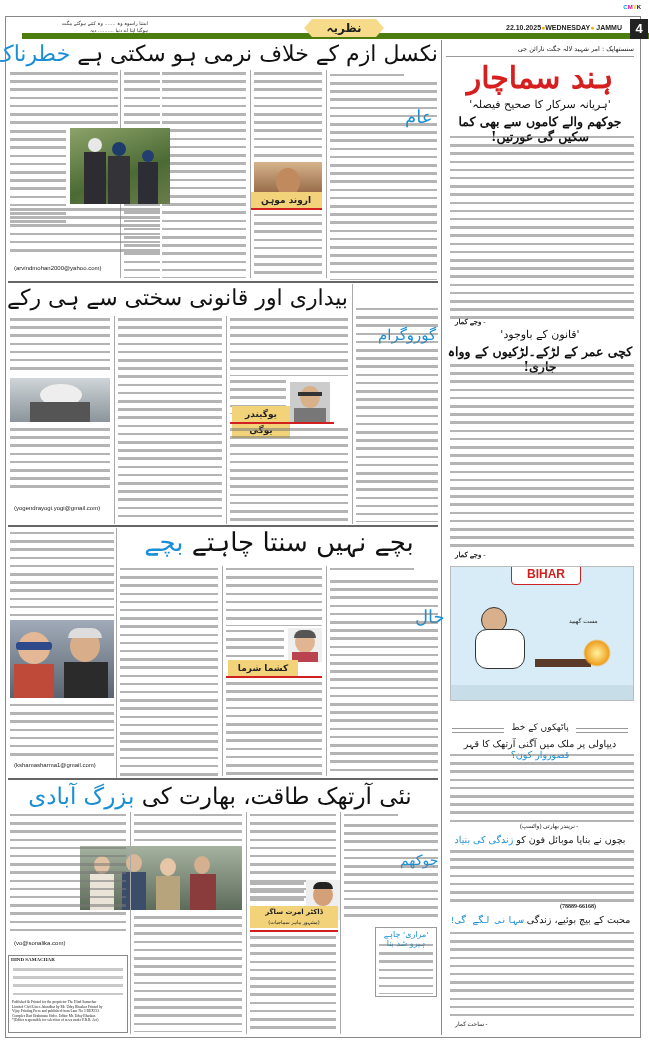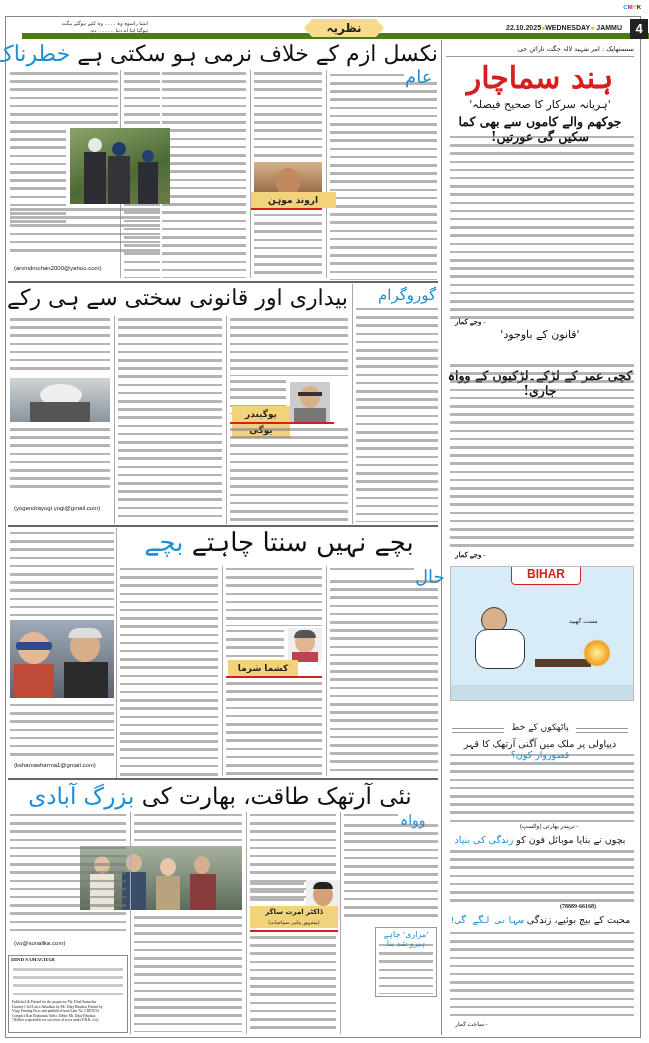--- a/index.html
+++ b/index.html
@@ -24,21 +24,21 @@
   
   .headline { position: absolute; direction: rtl; text-align: center; font-size: 22px; line-height: 28px; color: #111; white-space: nowrap; font-family: "DejaVu Serif", serif; }
   .headline .blue { color: #1a8fd6; }
   .subhead { direction: rtl; text-align: center; font-family: "DejaVu Serif", serif; color: #111; }
   .lines { position: absolute; overflow: hidden;
     background: repeating-linear-gradient(to bottom, transparent 0 2px, #777 2px 4.5px, transparent 4.5px 8.2px); opacity: .55; }
   .email { position: absolute; font-size: 6px; font-family: "Liberation Sans", sans-serif; color: #222; }
   .photo { position: absolute; overflow: hidden; }
   .byline { position: absolute; background: #f3d37a; text-align: center; direction: rtl; font-size: 9px; font-weight: bold; color: #222; line-height: 16px; }
   .redbar { position: absolute; height: 2px; background: #d21f1f; }
-  .blue-kicker { position: absolute; color: #1a8fd6; font-size: 18px; font-family: "DejaVu Serif", serif; direction: rtl; }
+  .blue-kicker { position: absolute; color: #1a8fd6; font-size: 18px; font-family: "DejaVu Serif", serif; direction: rtl; margin-top: 40px; }
   
   .rc-top { position: absolute; left: 446px; top: 45px; width: 188px; font-size: 6.5px; direction: rtl; text-align: right; color: #222; border-bottom: 1px solid #999; padding-bottom: 3px; }
   .masthead { position: absolute; left: 446px; top: 60px; width: 188px; text-align: center; color: #d62020; font-size: 30px; font-weight: bold; font-family: "DejaVu Serif", serif; direction: rtl; line-height: 36px; }
   .signoff { position: absolute; font-size: 7px; font-weight: bold; direction: rtl; color: #222; font-family: Liberation Serif, serif; }
   .cartoon { position: absolute; left: 450px; top: 566px; width: 184px; height: 135px; background: #d7ecf6; overflow: hidden; border: 1px solid #bbb; }
   .letters-title { position: absolute; left: 446px; top: 722px; width: 188px; text-align: center; font-size: 9px; direction: rtl; color: #222; }
   .letters-title::before, .letters-title::after { content: ""; position: absolute; top: 6px; width: 52px; height: 3px; border-top: 1px solid #999; border-bottom: 1px solid #999; }
   .letters-title::before { left: 6px; } .letters-title::after { right: 6px; }
   .imprint { position: absolute; left: 8px; top: 955px; width: 120px; height: 78px; border: 1px solid #888; padding: 2px; font-size: 3.6px; line-height: 4.6px; font-family: "Liberation Serif", serif; color: #222; }
   .imprint .brand { font-weight: bold; font-size: 5px; }
@@ -70,21 +70,21 @@
 </div>
 <div class="blue-kicker" style="left:405px;top:66px;">عام</div>
 <div class="lines" style="left:330px;top:72px;width:74px;height:8px;"></div>
 <div class="lines" style="left:330px;top:80px;width:107px;height:200px;"></div>
 <div class="vline" style="left:326px;top:70px;height:208px;"></div>
 <div class="lines" style="left:254px;top:70px;width:68px;height:95px;"></div>
 <div class="photo" style="left:254px;top:162px;width:68px;height:45px;background:linear-gradient(#d6b38a,#7b4a2c);">
   <div style="position:absolute;left:22px;top:6px;width:24px;height:28px;border-radius:50%;background:#c08a5e;"></div>
   <div style="position:absolute;left:12px;top:30px;width:44px;height:20px;background:#3a3a3a;border-radius:10px 10px 0 0;"></div>
 </div>
-<div class="byline" style="left:250px;top:192px;width:86px;text-align:center;">اروند موہن</div>
+<div class="byline" style="left:250px;top:192px;width:72px;text-align:center;">اروند موہن</div>
 <div class="redbar" style="left:250px;top:208px;width:72px;"></div>
 <div class="lines" style="left:254px;top:212px;width:68px;height:66px;"></div>
 <div class="vline" style="left:250px;top:70px;height:208px;"></div>
 <div class="lines" style="left:162px;top:70px;width:84px;height:208px;"></div>
 <div class="vline" style="left:120px;top:70px;height:208px;"></div>
 <div class="lines" style="left:124px;top:70px;width:36px;height:208px;"></div>
 <div class="lines" style="left:10px;top:70px;width:108px;height:56px;"></div>
 <div class="photo" style="left:70px;top:128px;width:100px;height:76px;background:linear-gradient(160deg,#8ca36a,#4c6a34 60%,#6a7d4c);">
   <div style="position:absolute;left:18px;top:10px;width:14px;height:14px;border-radius:50%;background:#e8e8e8;"></div>
   <div style="position:absolute;left:14px;top:24px;width:22px;height:52px;background:#2c2c32;"></div>
@@ -155,21 +155,21 @@
   <div style="position:absolute;left:58px;top:8px;width:34px;height:10px;background:#ddd;border-radius:12px 12px 0 0;"></div>
   <div style="position:absolute;left:54px;top:42px;width:44px;height:36px;background:#2b2b2b;"></div>
 </div>
 <div class="lines" style="left:10px;top:702px;width:104px;height:56px;"></div>
 <div class="email" style="left:14px;top:762px;">(kshamasharma1@gmail.com)</div>
 <div class="hline thick" style="left:8px;top:778px;width:430px;"></div>
 
 <div class="headline" style="left:10px;top:782px;width:420px;font-size:23px;">
   <span>نئی آرتھک طاقت، بھارت کی</span> <span class="blue">بزرگ آبادی</span>
 </div>
-<div class="blue-kicker" style="left:400px;top:812px;font-size:14px;">وواہ</div>
+<div class="blue-kicker" style="left:400px;top:812px;font-size:14px;">جوکھم</div>
 <div class="lines" style="left:344px;top:812px;width:54px;height:10px;"></div>
 <div class="lines" style="left:344px;top:822px;width:94px;height:100px;"></div>
 <div class="box-murari">
   <div class="subhead" style="color:#1a8fd6;font-size:8px;margin-top:2px;">'مراری' چاہے ہیرو شد بنا</div>
   <div class="lines" style="left:3px;top:14px;width:54px;height:52px;"></div>
 </div>
 <div class="vline" style="left:340px;top:812px;height:222px;"></div>
 <div class="lines" style="left:250px;top:812px;width:86px;height:90px;"></div>
 <div class="photo" style="left:306px;top:880px;width:34px;height:40px;background:#eee;">
   <div style="position:absolute;left:7px;top:4px;width:20px;height:22px;border-radius:50%;background:#d4a07a;"></div>
@@ -212,21 +212,21 @@
   </div>
 </div>
 
 <div class="rc-top">سنستھاپک : امر شہید لالہ جگت نارائن جی</div>
 <div class="masthead">ہند سماچار</div>
 <div class="subhead abs" style="left:446px;top:98px;width:188px;font-size:11px;">'ہریانہ سرکار کا صحیح فیصلہ'</div>
 <div class="subhead abs" style="left:446px;top:114px;width:188px;font-size:12.5px;font-weight:bold;">جوکھم والے کاموں سے بھی کما سکیں گی عورتیں!</div>
 <div class="lines" style="left:450px;top:134px;width:184px;height:190px;"></div>
 <div class="signoff" style="left:455px;top:318px;">- وجے کمار</div>
 <div class="subhead abs" style="left:446px;top:328px;width:188px;font-size:11px;">'قانون کے باوجود'</div>
-<div class="subhead abs" style="left:446px;top:344px;width:188px;font-size:12.5px;font-weight:bold;margin-top:24px;">کچی عمر کے لڑکے۔لڑکیوں کے وواہ جاری!</div>
+<div class="subhead abs" style="left:446px;top:344px;width:188px;font-size:12.5px;font-weight:bold;">کچی عمر کے لڑکے۔لڑکیوں کے وواہ جاری!</div>
 <div class="lines" style="left:450px;top:362px;width:184px;height:188px;"></div>
 <div class="signoff" style="left:455px;top:551px;">- وجے کمار</div>
 
 <div class="cartoon">
   <div style="position:absolute;left:60px;top:-4px;width:70px;height:22px;background:#fff;border:1px solid #c22;border-radius:4px;color:#d21f1f;font-weight:bold;font-size:12px;text-align:center;line-height:20px;font-family:'Liberation Sans',sans-serif;">BIHAR</div>
   <div style="position:absolute;left:30px;top:40px;width:26px;height:26px;border-radius:50%;background:#d9b08c;border:1px solid #333;"></div>
   <div style="position:absolute;left:24px;top:62px;width:50px;height:40px;background:#fff;border:1px solid #333;border-radius:12px;"></div>
   <div style="position:absolute;left:84px;top:92px;width:56px;height:8px;background:#5a3b2a;"></div>
   <div style="position:absolute;left:132px;top:72px;width:28px;height:28px;border-radius:50%;background:radial-gradient(#fff4a0,#f0a020 60%,transparent 70%);"></div>
   <div style="position:absolute;left:118px;top:50px;font-size:6px;color:#222;direction:rtl;">مست گھبید</div>

